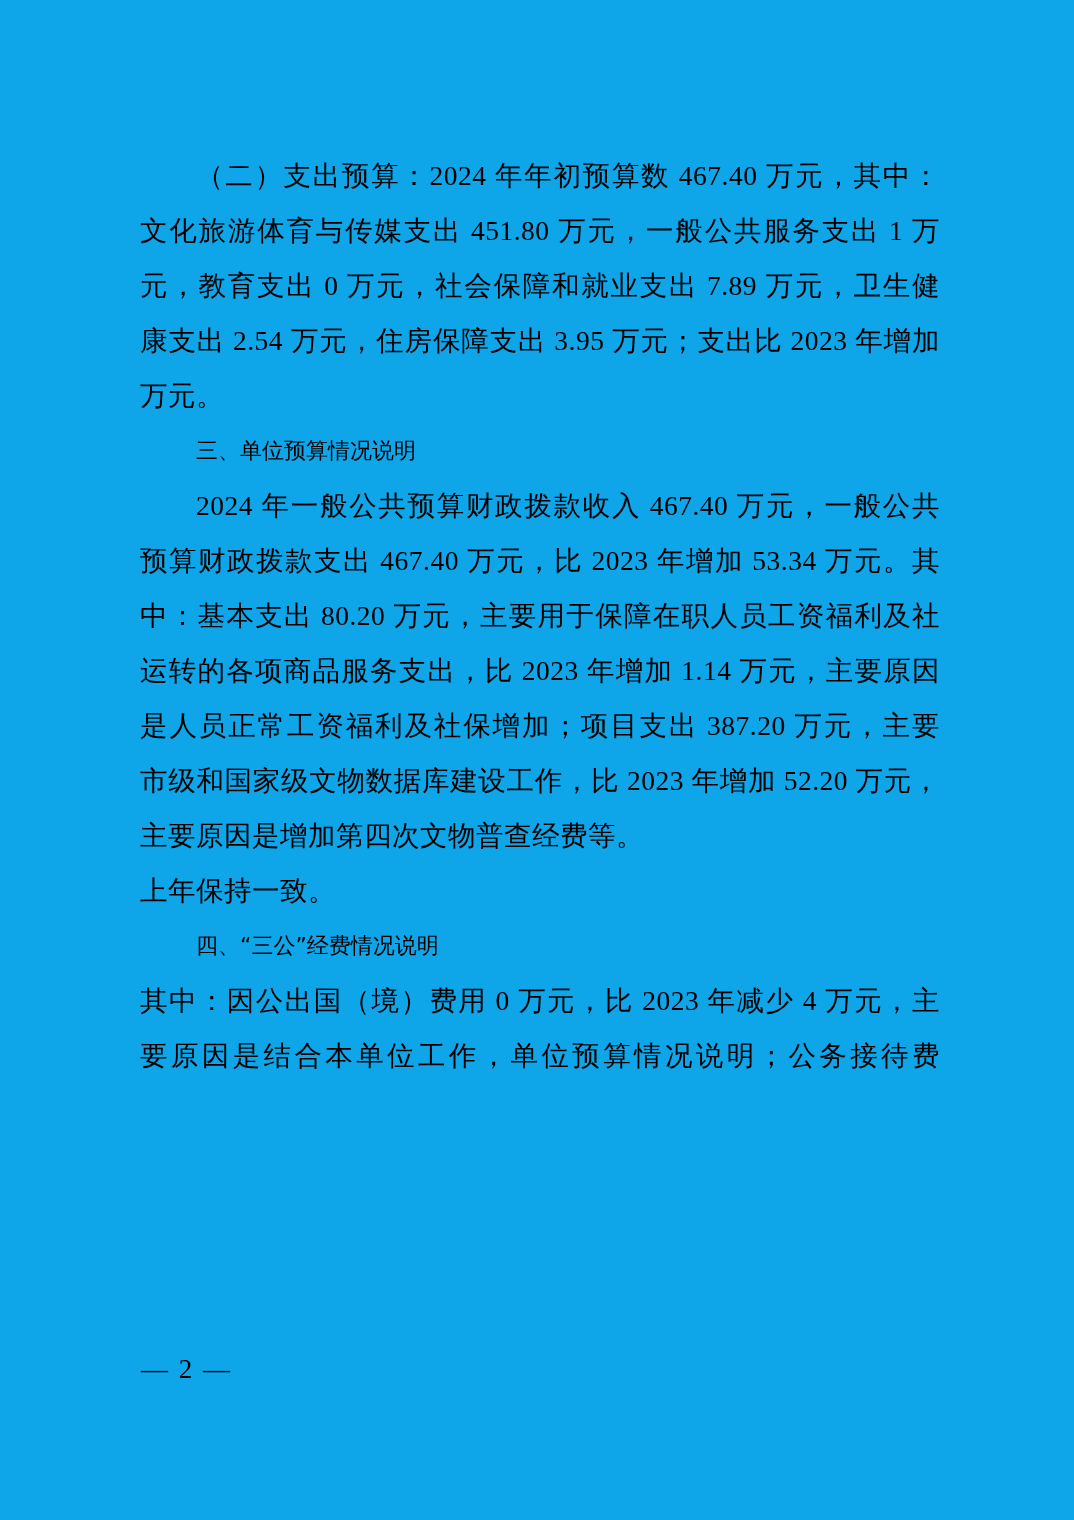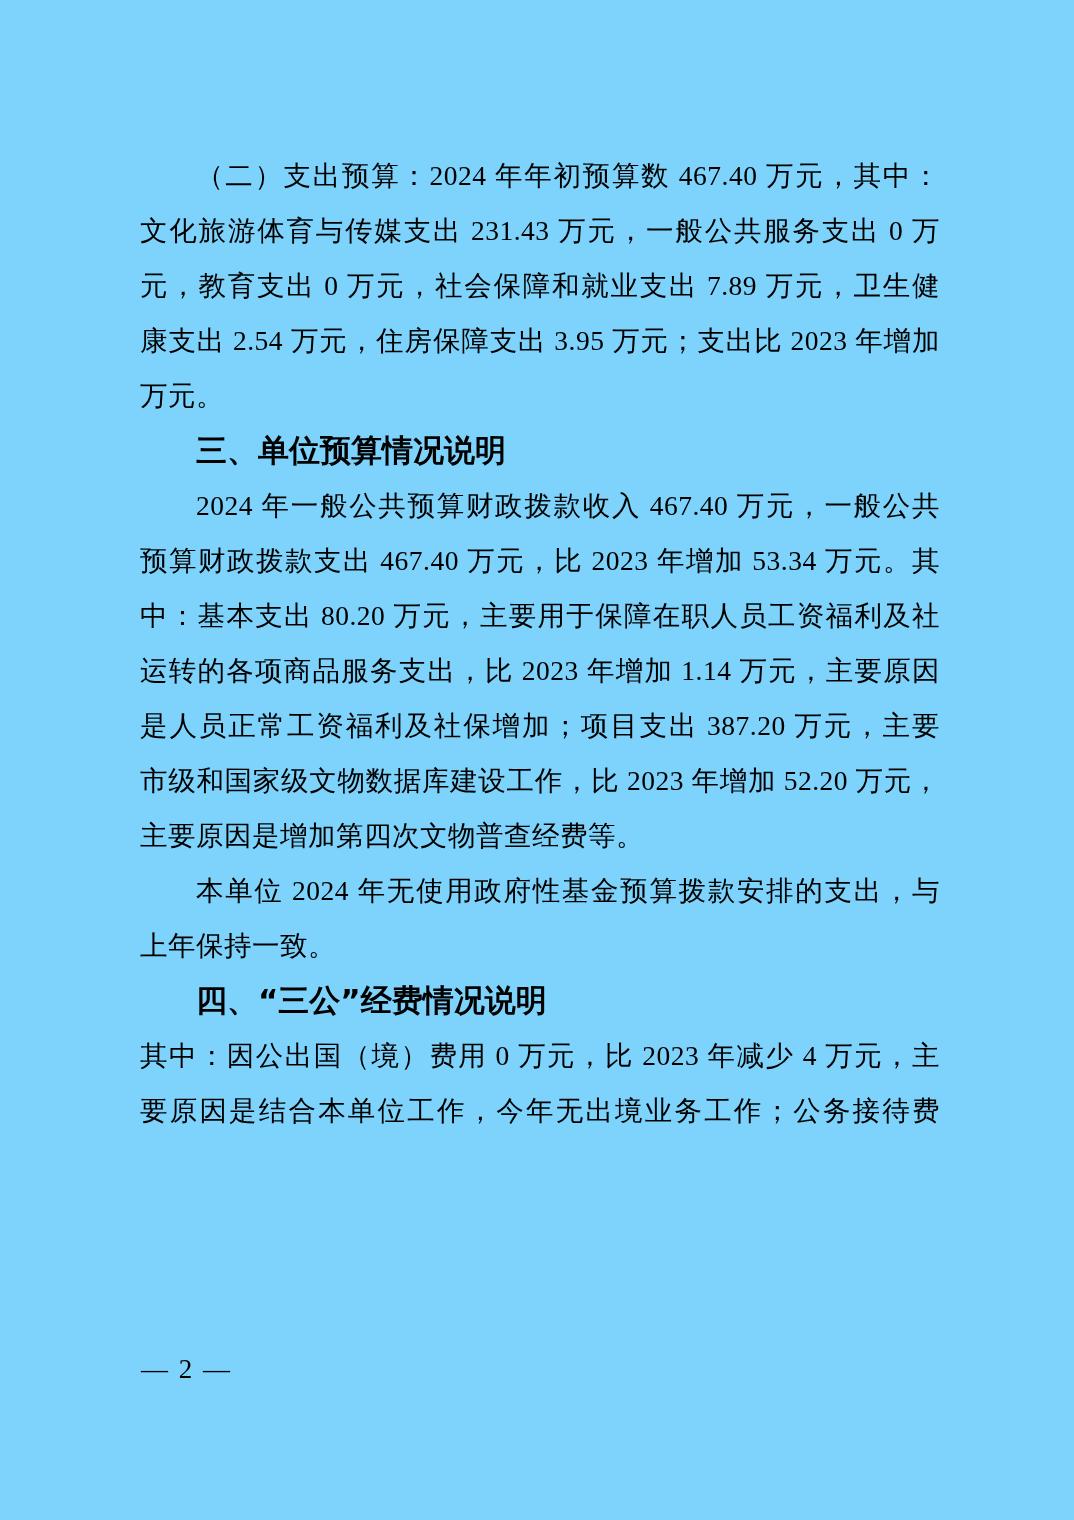--- a/index.html
+++ b/index.html
@@ -13,21 +13,21 @@
     color: #000000;
     font-family: "Liberation Serif", "DejaVu Serif", serif;
     position: relative;
     overflow: hidden;
   }
   .page {
     position: absolute;
     left: 0; top: 0;
     width: 1074px;
     height: 1520px;
-    background: #7dd3fc;
+    background: #0ea5e9;
   }
   .content {
     position: absolute;
     left: 140px;
     top: 148px;
     width: 800px;
   }
   .line {
     font-size: 27.5px;
     line-height: 55px;
@@ -39,22 +39,22 @@
   }
   .line.plain {
     text-align: right;
     text-align-last: left;
   }
   .line.indent {
     text-indent: 56px;
   }
   .heading-line {
     font-family: "DejaVu Sans", "Liberation Sans", sans-serif;
-    font-weight: bold;
-    font-size: 31px;
+    font-weight: normal;
+    font-size: 22px;
     line-height: 55px;
     height: 55px;
     text-indent: 56px;
     text-align: left;
     white-space: nowrap;
   }
   .footer {
     position: absolute;
     left: 141px;
     top: 1348px;
@@ -64,46 +64,45 @@
   }
 </style>
 </head>
 <body>
 
 <div class="page">
   <div class="content">
 
     <div>
       <div class="line indent">（二）支出预算：2024 年年初预算数 467.40 万元，其中：</div>
-      <div class="line">文化旅游体育与传媒支出 231.43 万元，一般公共服务支出 0 万</div>
+      <div class="line">文化旅游体育与传媒支出 451.80 万元，一般公共服务支出 1 万</div>
       <div class="line">元，教育支出 0 万元，社会保障和就业支出 7.89 万元，卫生健</div>
       <div class="line">康支出 2.54 万元，住房保障支出 3.95 万元；支出比 2023 年增加</div>
       <div class="line plain">万元。</div>
     </div>
 
     <div class="heading-line">三、单位预算情况说明</div>
 
     <div>
       <div class="line indent">2024 年一般公共预算财政拨款收入 467.40 万元，一般公共</div>
       <div class="line">预算财政拨款支出 467.40 万元，比 2023 年增加 53.34 万元。其</div>
       <div class="line">中：基本支出 80.20 万元，主要用于保障在职人员工资福利及社</div>
       <div class="line">运转的各项商品服务支出，比 2023 年增加 1.14 万元，主要原因</div>
       <div class="line">是人员正常工资福利及社保增加；项目支出 387.20 万元，主要</div>
       <div class="line">市级和国家级文物数据库建设工作，比 2023 年增加 52.20 万元，</div>
       <div class="line plain">主要原因是增加第四次文物普查经费等。</div>
     </div>
 
     <div>
-      <div class="line indent">本单位 2024 年无使用政府性基金预算拨款安排的支出，与</div>
       <div class="line plain">上年保持一致。</div>
     </div>
 
     <div class="heading-line">四、“三公”经费情况说明</div>
 
     <div>
       <div class="line">其中：因公出国（境）费用 0 万元，比 2023 年减少 4 万元，主</div>
-      <div class="line">要原因是结合本单位工作，今年无出境业务工作；公务接待费</div>
+      <div class="line">要原因是结合本单位工作，单位预算情况说明；公务接待费</div>
     </div>
 
   </div>
 
   <div class="footer">— 2 —</div>
 </div>
 
 </body></html>

